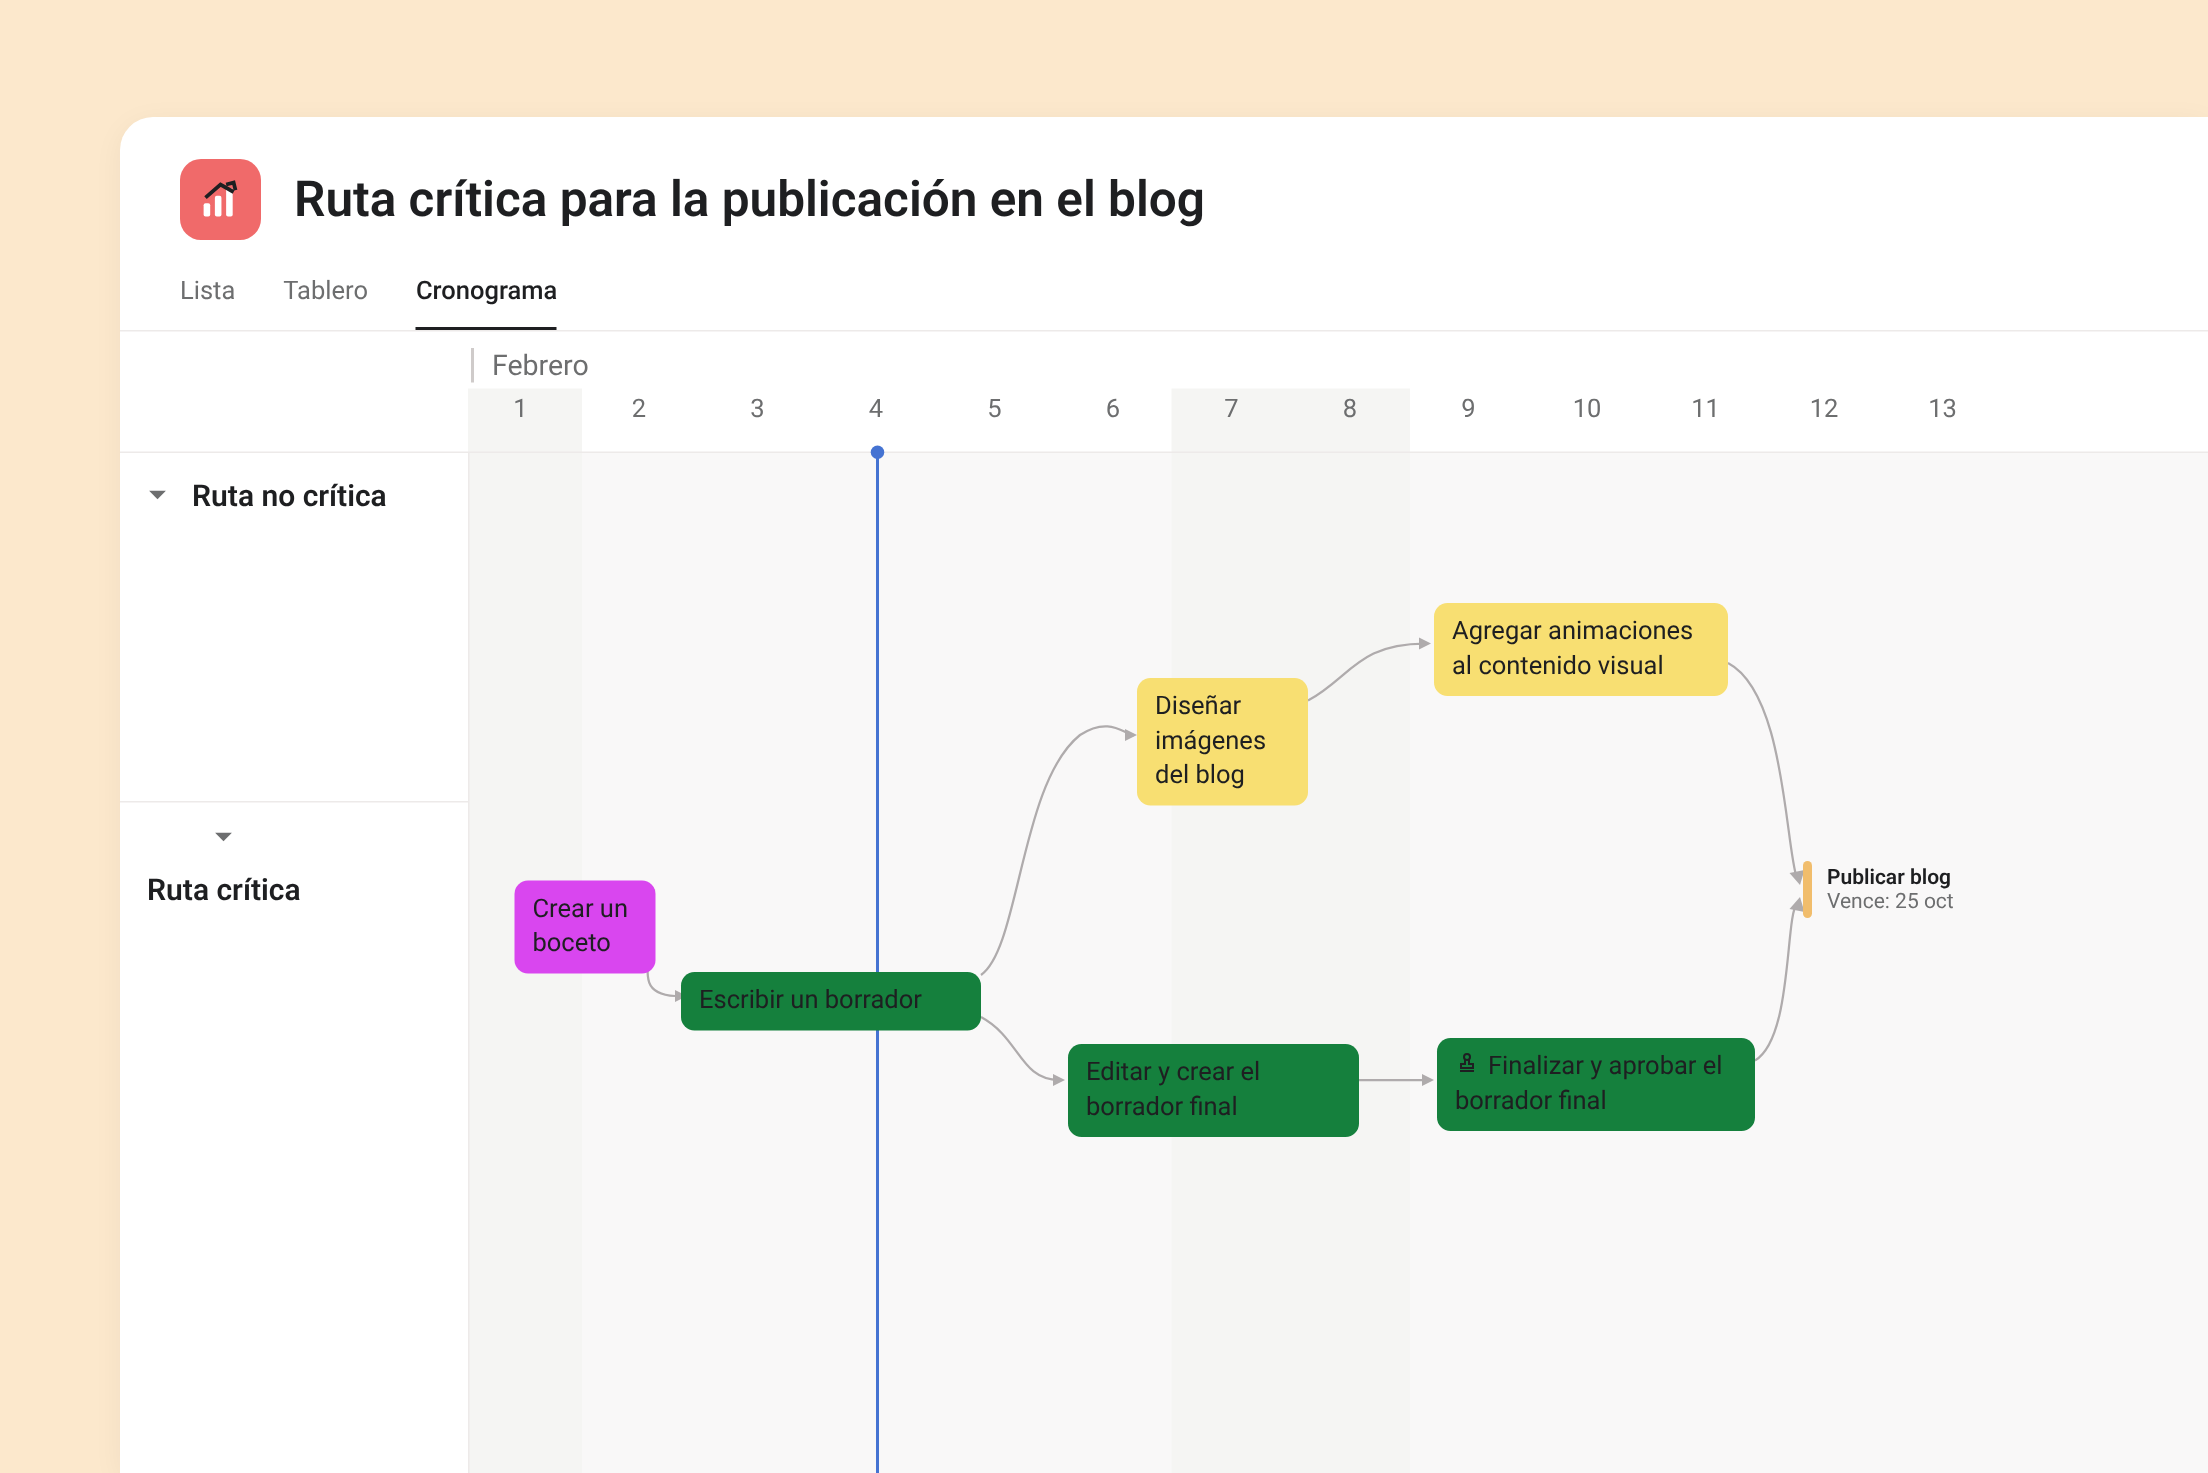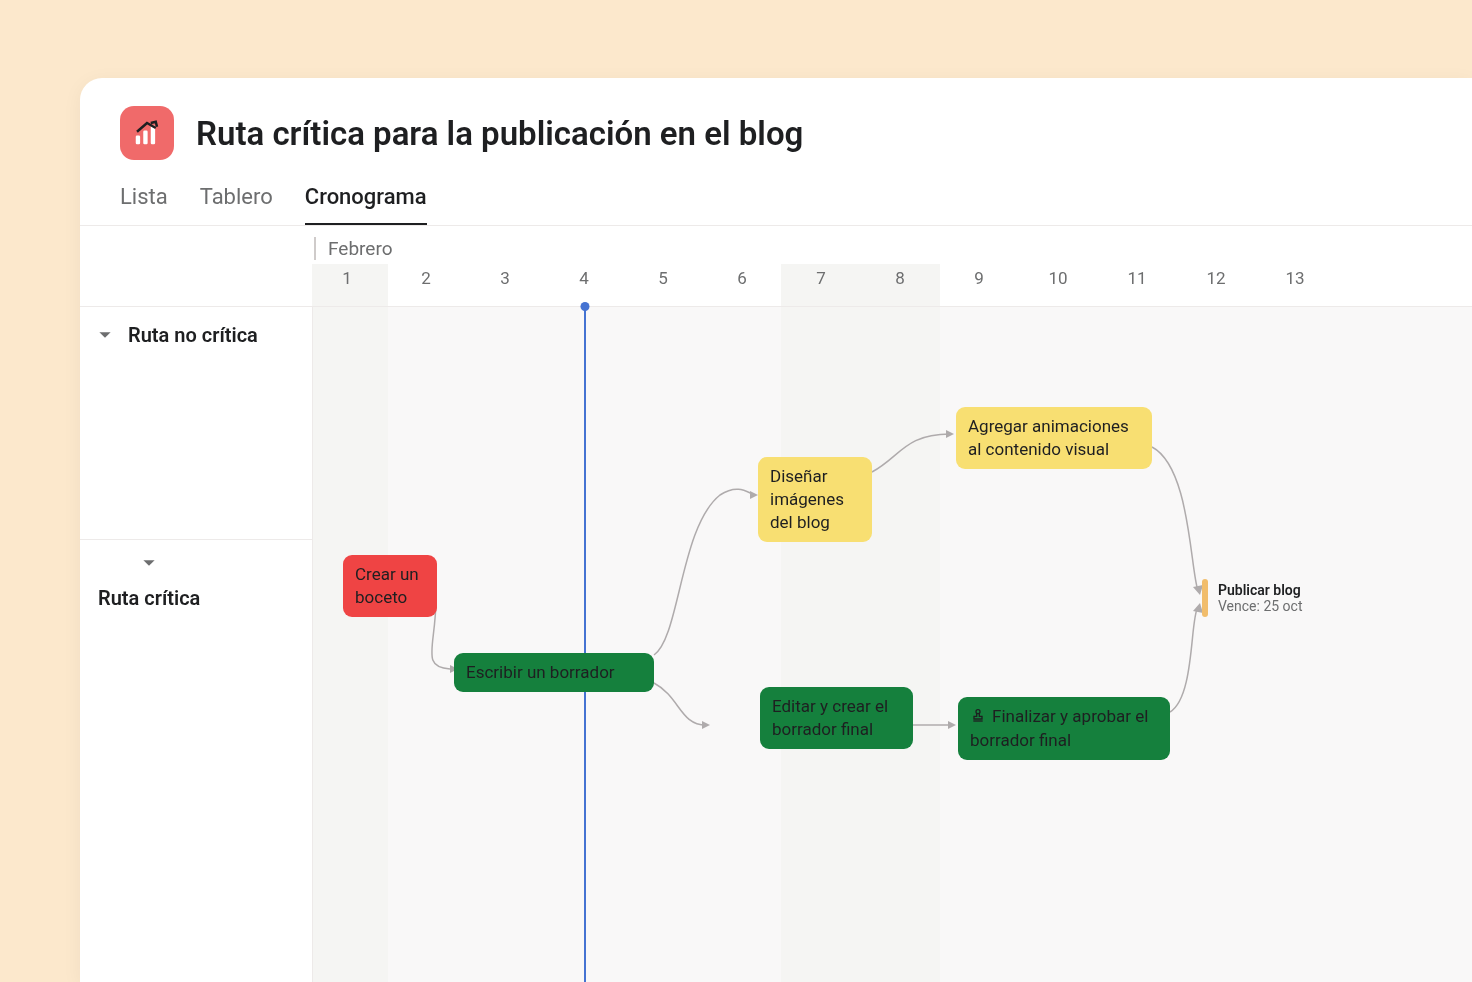--- a/index.html
+++ b/index.html
@@ -44,21 +44,21 @@
   font-weight: 600;
   color: #1e1f21;
 }
 .tabs {
   display: flex;
   gap: 32px;
   margin-top: 24px;
   padding-left: 0;
 }
 .tab {
-  font-size: 22px;
+  font-size: 17px;
   color: #6d6e6f;
   padding-bottom: 14px;
   cursor: pointer;
   text-align: right;
 }
 .tab.active {
   color: #1e1f21;
   font-weight: 500;
   border-bottom: 2.5px solid #1e1f21;
 }
@@ -148,21 +148,21 @@
 }
 .task {
   position: absolute;
   border-radius: 9px;
   padding: 8px 12px;
   font-size: 17px;
   color: #1e1f21;
   line-height: 1.35;
   cursor: pointer;
 }
-.task.orange { background: #ef4444; }
+.task.orange { background: #d946ef; margin-top: 37px; }
 .task.yellow { background: #f8df72; }
 .task.coral  { background: #15803d; }
 .task .icon-stamp {
   display: inline-block;
   vertical-align: middle;
   margin-right: 6px;
 }
 .milestone {
   position: absolute;
   display: flex;
@@ -296,21 +296,21 @@
     </svg>
 
     <div class="task orange" style="left:263px; top:248px; width:94px;">Crear un boceto</div>
 
     <div class="task coral" style="left:374px; top:346px; width:200px;">Escribir un borrador</div>
 
     <div class="task yellow" style="left:678px; top:150px; width:114px;">Diseñar imágenes del blog</div>
 
     <div class="task yellow" style="left:876px; top:100px; width:196px;">Agregar animaciones al contenido visual</div>
 
-    <div class="task coral" style="left:632px; top:380px; width:153px;margin-left:48px;">Editar y crear el borrador final</div>
+    <div class="task coral" style="left:632px; top:394px; width:194px;">Editar y crear el borrador final</div>
 
     <div class="task coral" style="left:878px; top:390px; width:212px;">
       <span class="icon-stamp">
         <svg width="16" height="16" viewBox="0 0 24 24" fill="none" stroke="#1e1f21" stroke-width="2">
             <circle cx="12" cy="7" r="3"></circle>
             <path d="M10 10 L10 14 L6 14 L6 18 L18 18 L18 14 L14 14 L14 10"></path>
             <line x1="5" y1="21" x2="19" y2="21"></line>
           </svg>
       </span><span>Finalizar y aprobar el borrador final</span>
     </div>

